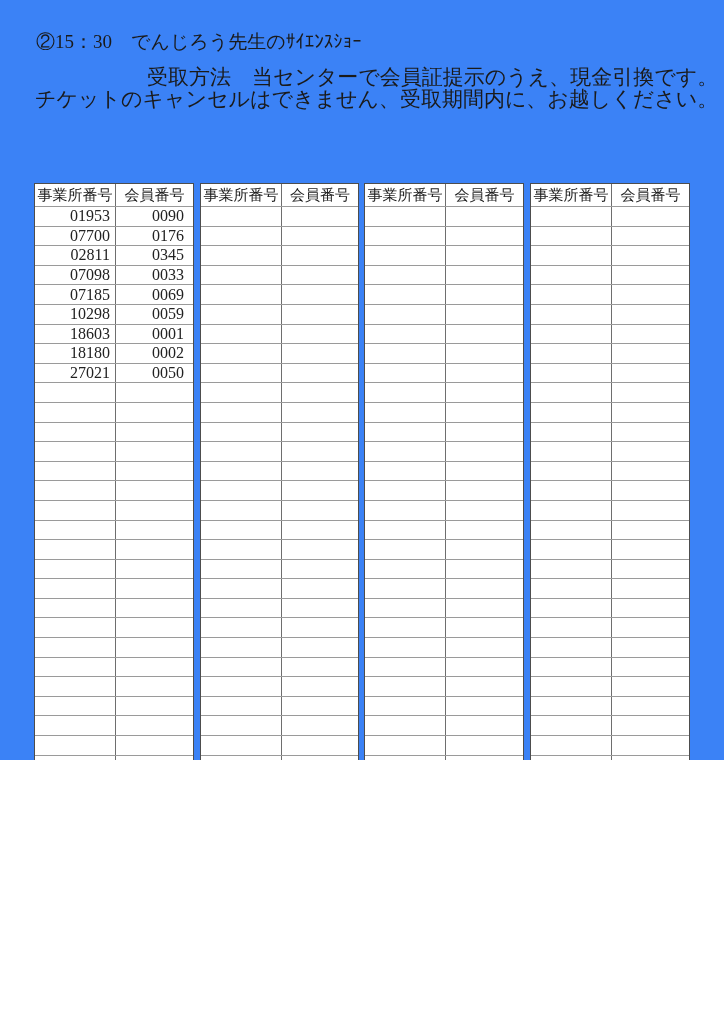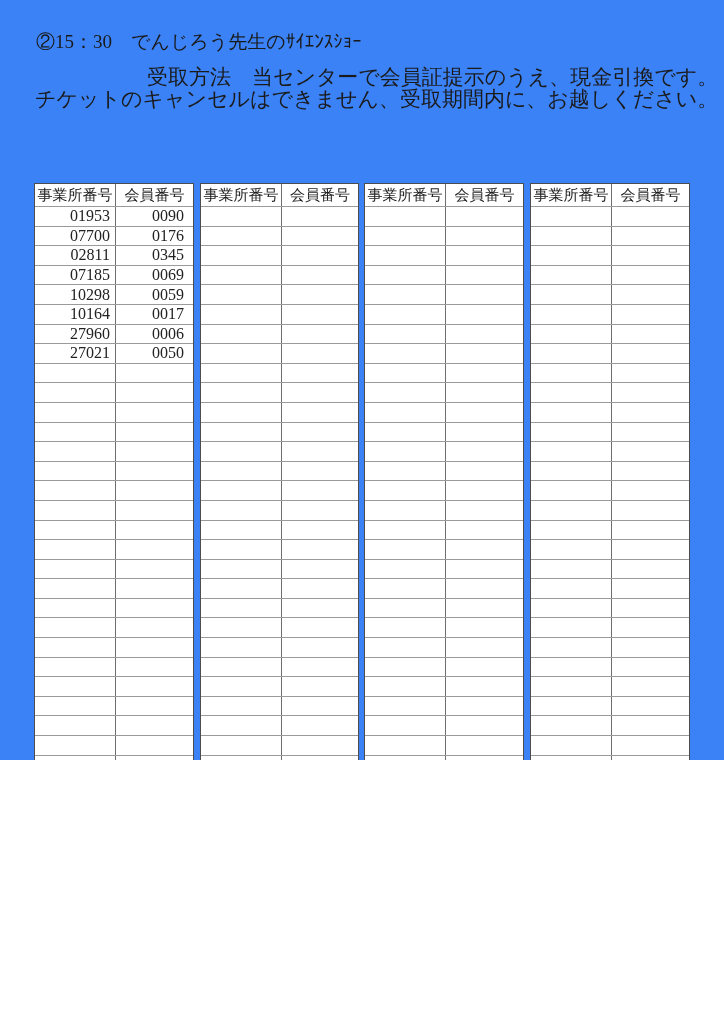--- a/index.html
+++ b/index.html
@@ -99,34 +99,38 @@
         </div>
         <div class="trow data">
           <div class="tcell c0">07700</div>
           <div class="tcell c1">0176</div>
         </div>
         <div class="trow data">
           <div class="tcell c0">02811</div>
           <div class="tcell c1">0345</div>
         </div>
         <div class="trow data">
+          <div class="tcell c0">07098</div>
+          <div class="tcell c1">0033</div>
+        </div>
+        <div class="trow data">
           <div class="tcell c0">07185</div>
           <div class="tcell c1">0069</div>
         </div>
         <div class="trow data">
           <div class="tcell c0">10298</div>
           <div class="tcell c1">0059</div>
         </div>
         <div class="trow data">
-          <div class="tcell c0">10164</div>
-          <div class="tcell c1">0017</div>
-        </div>
-        <div class="trow data">
-          <div class="tcell c0">27960</div>
-          <div class="tcell c1">0006</div>
+          <div class="tcell c0">18603</div>
+          <div class="tcell c1">0001</div>
+        </div>
+        <div class="trow data">
+          <div class="tcell c0">18180</div>
+          <div class="tcell c1">0002</div>
         </div>
         <div class="trow data">
           <div class="tcell c0">27021</div>
           <div class="tcell c1">0050</div>
         </div>
         <div class="trow data">
           <div class="tcell c0"></div>
           <div class="tcell c1"></div>
         </div>
         <div class="trow data">

